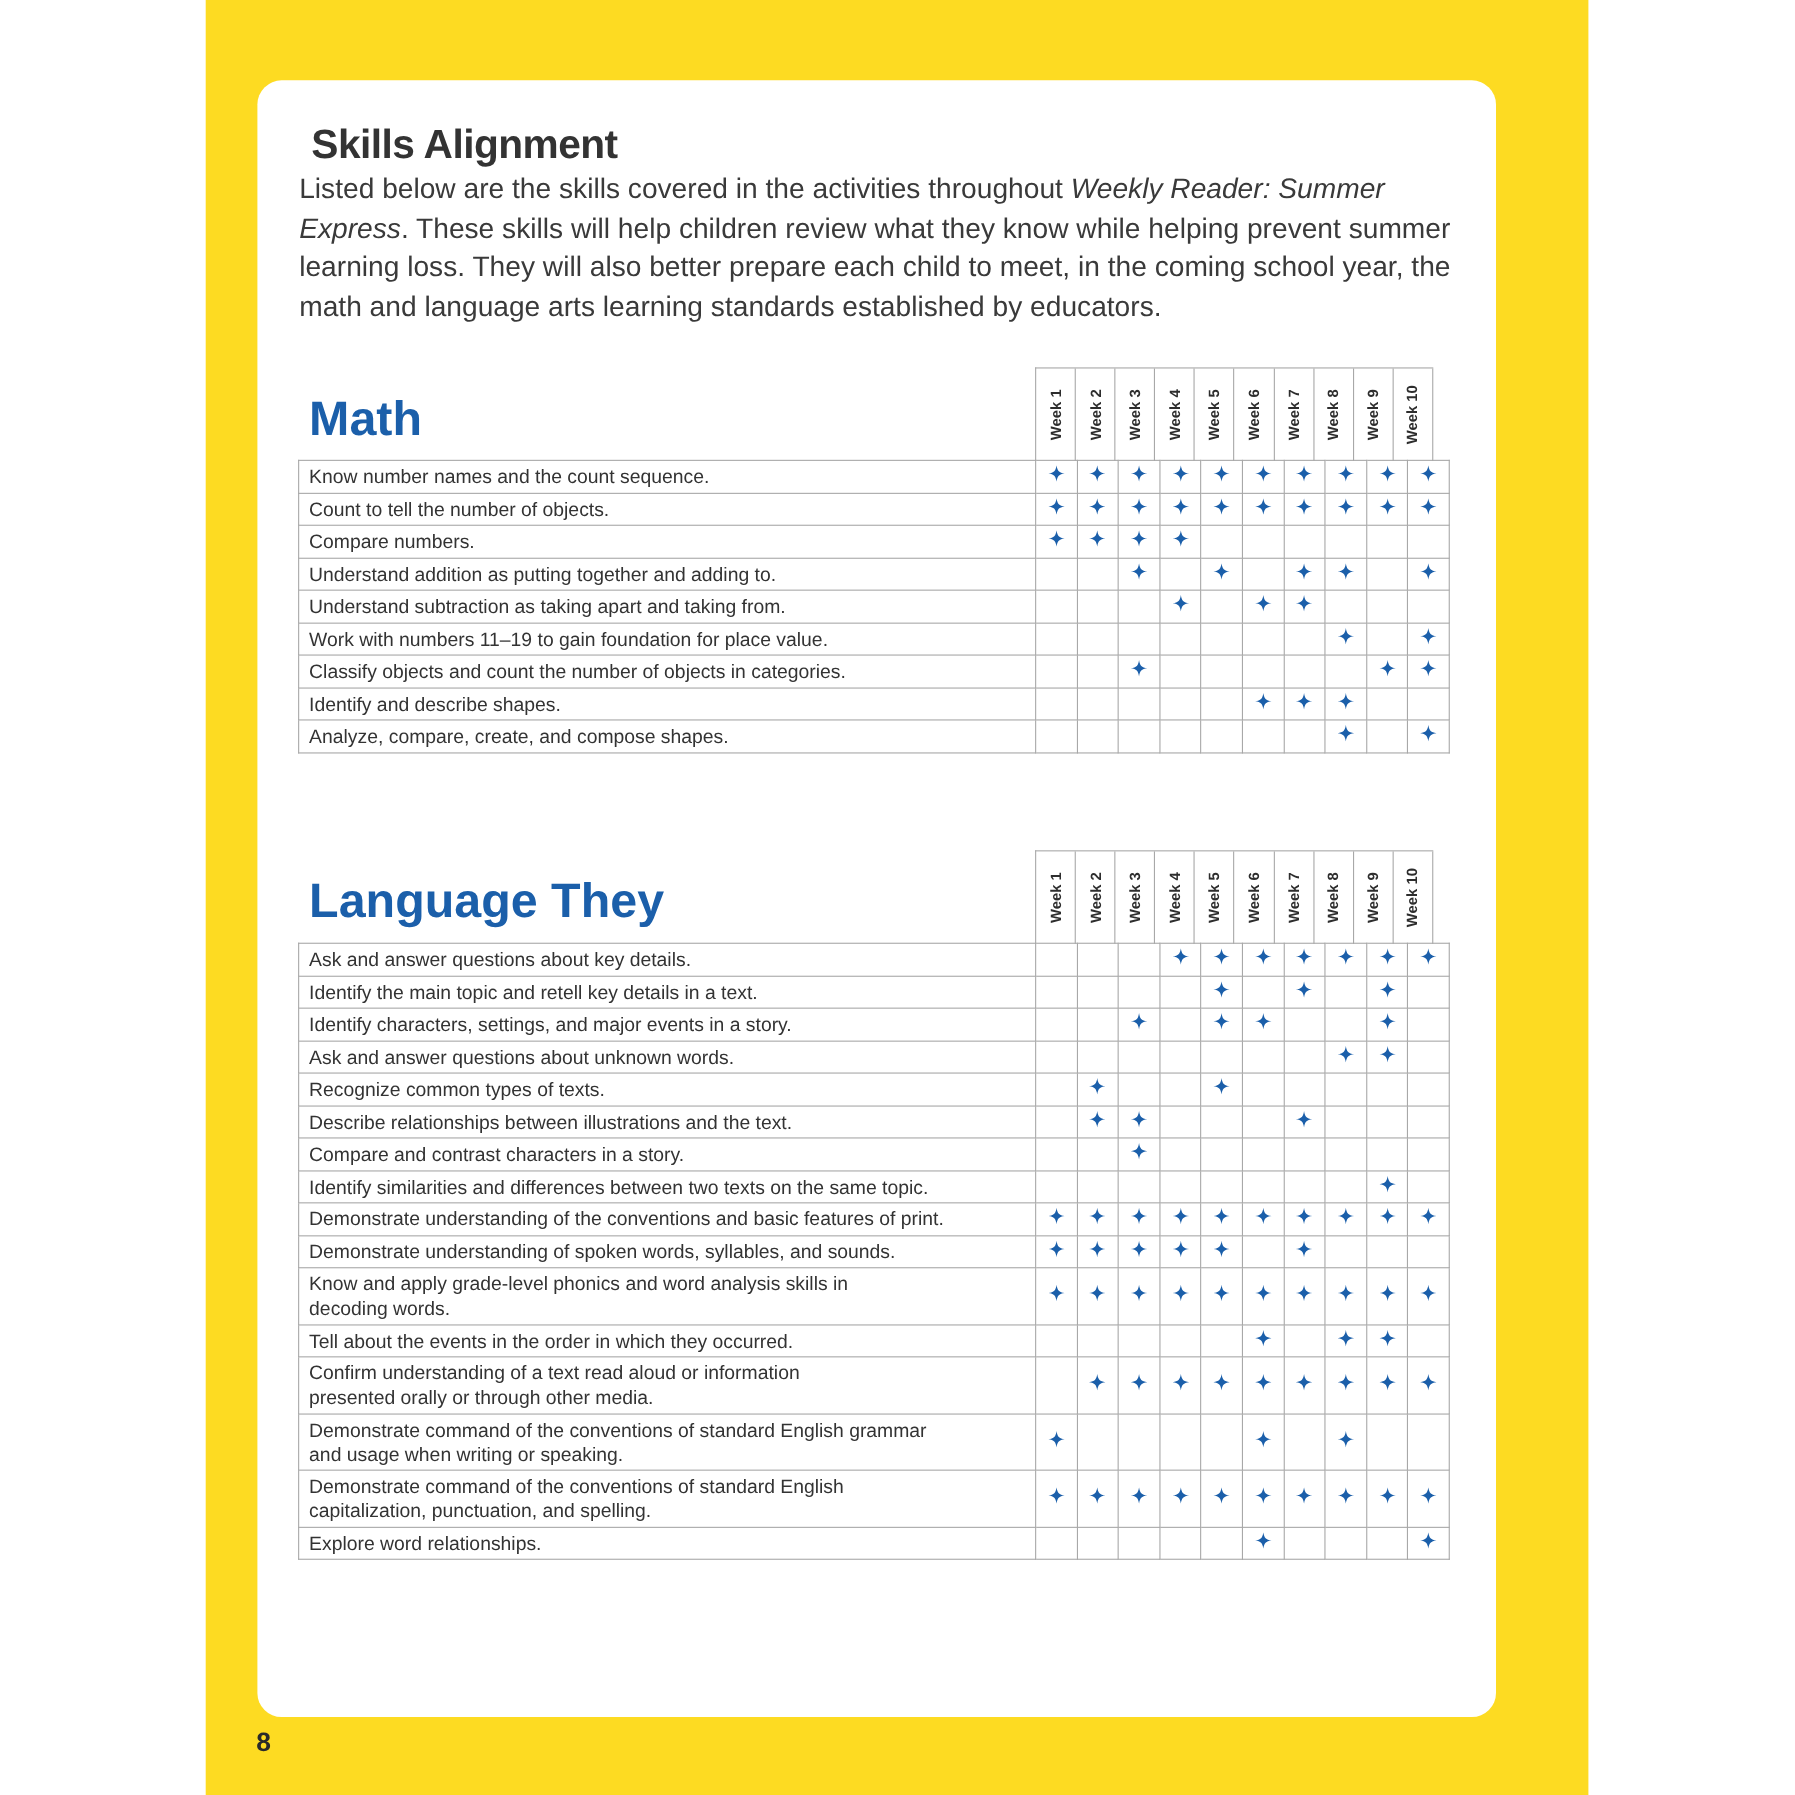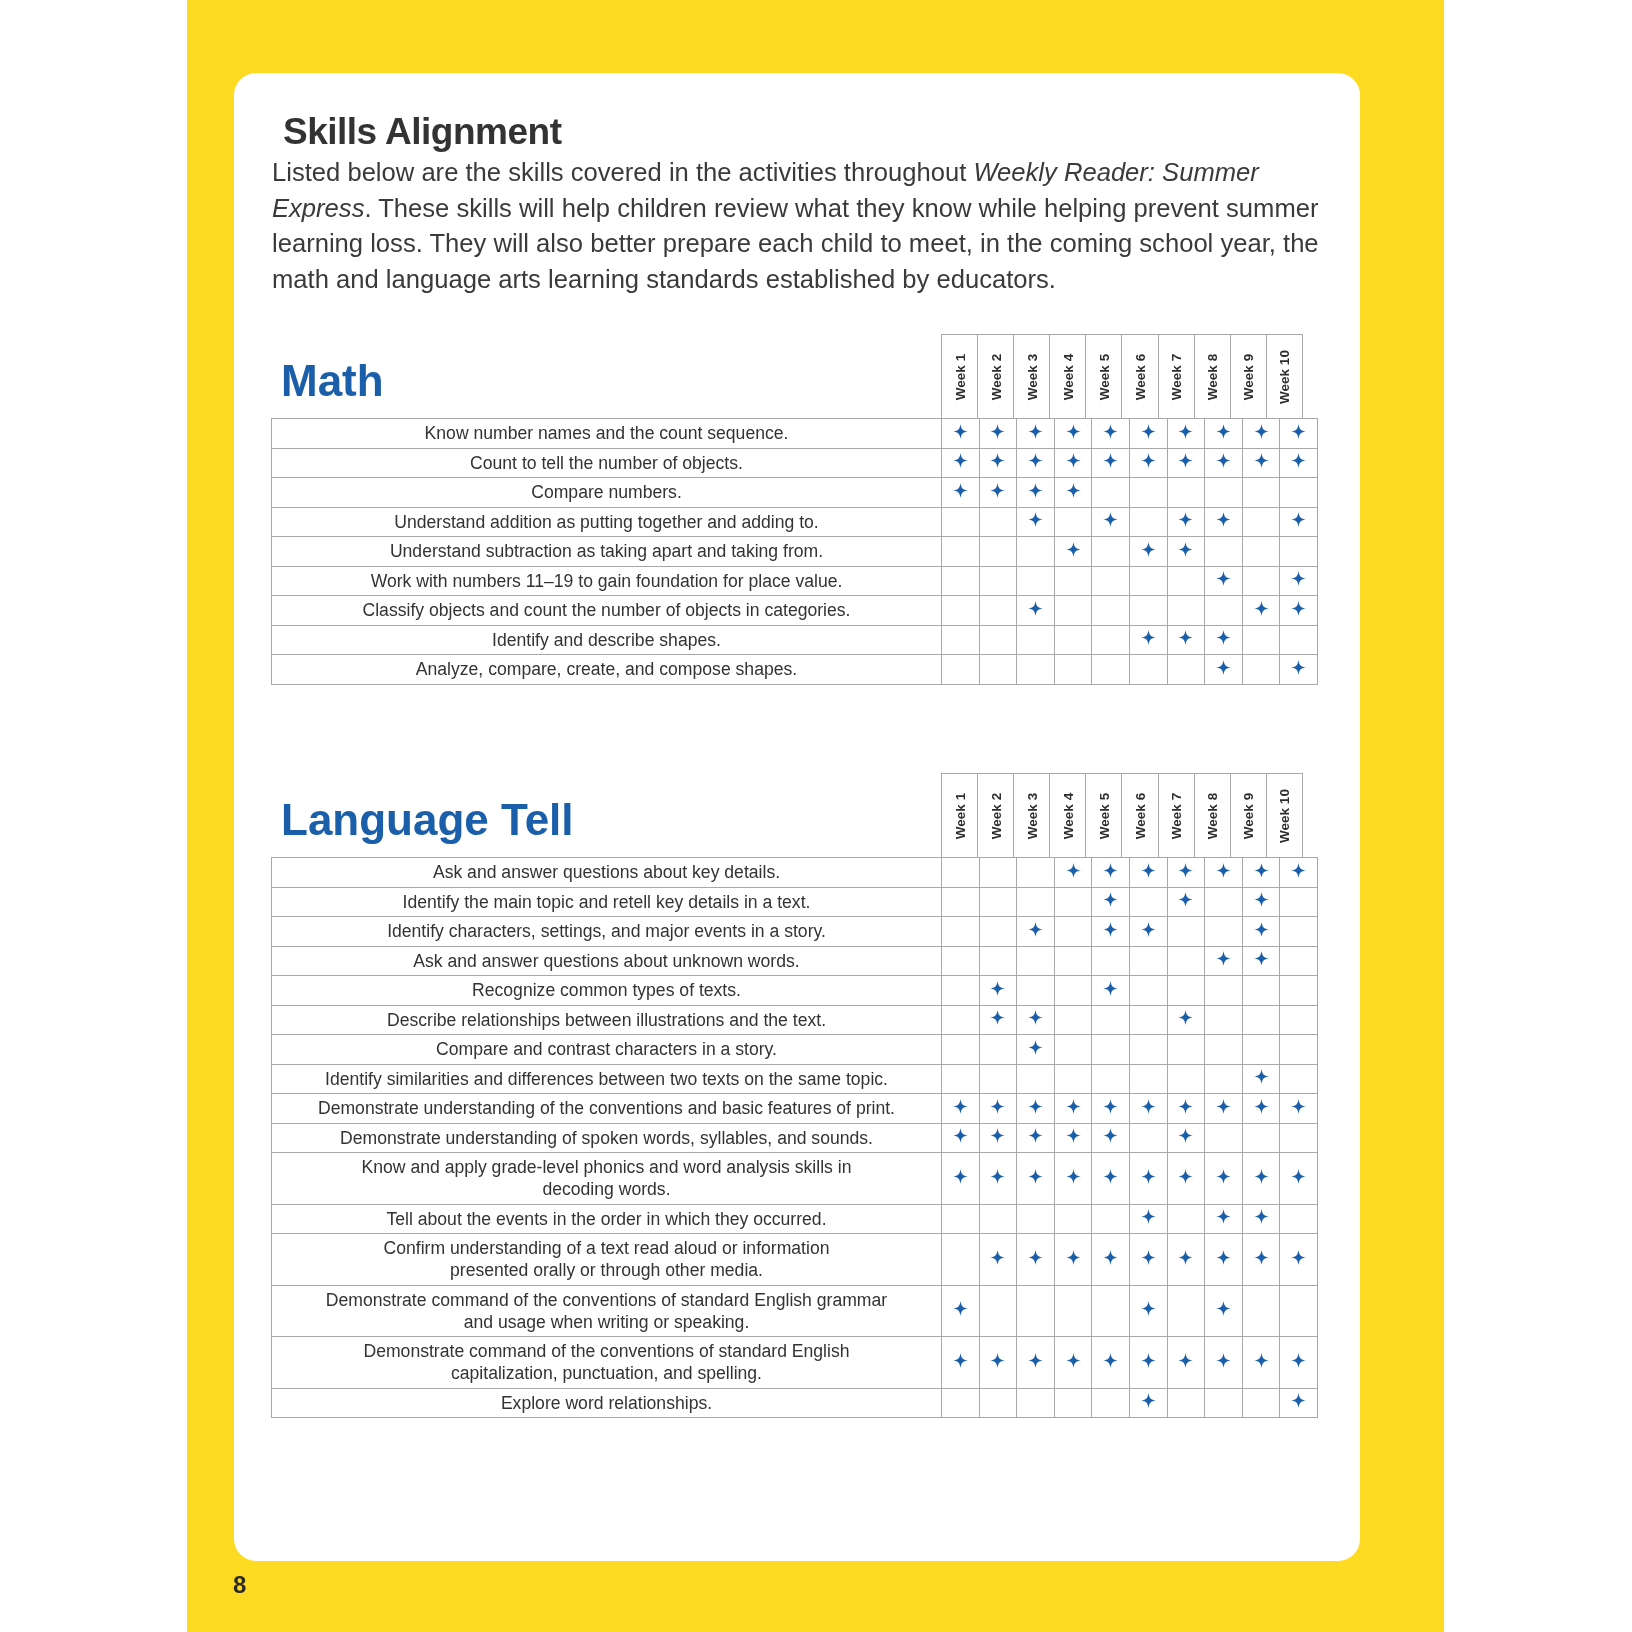--- a/index.html
+++ b/index.html
@@ -41,21 +41,21 @@
     position: absolute; left: 50%; top: 50%; transform: translate(-50%, -50%) rotate(-90deg);
     white-space: nowrap; font-size: 13.5px; font-weight: bold; color: #2d2d2d;
   }
   table.grid {
     position: absolute; left: 0; border-collapse: collapse; table-layout: fixed; width: 1046px;
   }
   table.grid td {
     border: 1.5px solid #a8a8a8; padding: 0; height: 29.5px; box-sizing: border-box;
   }
   table.grid td.skill {
-    width: 670px; padding: 0 9px; font-size: 17.6px; color: #333333; line-height: 22px; vertical-align: middle; text-align: center;
+    width: 670px; padding: 0 9px; font-size: 17.6px; color: #333333; line-height: 22px; vertical-align: middle;
   }
   table.grid td.wk { width: 37.6px; text-align: center; vertical-align: middle; }
   .star {
     display: inline-block; width: 15px; height: 15px; color: #1b5faa;
   }
   .star svg { width: 15px; height: 15px; display: block; }
 </style>
 </head>
 <body>
 
@@ -300,21 +300,21 @@
           <td class="wk"></td>
           <td class="wk"><span class="star"><svg viewBox="0 0 20 20">
                 <path d="M10 0 C11 7 13 9 20 10 C13 11 11 13 10 20 C9 13 7 11 0 10 C7 9 9 7 10 0Z" fill="currentColor"></path>
               </svg></span></td>
         </tr>
       </tbody>
     </table>
 </div>
 
 <div class="section" id="la-section" style="top:773px; height:700px;">
-  <div class="section-heading" style="top:22px;">Language Tell</div>
+  <div class="section-heading" style="top:22px;">Language They</div>
   <div class="week-header">
       <div class="wh">
         <span>Week 1</span>
       </div>
       <div class="wh">
         <span>Week 2</span>
       </div>
       <div class="wh">
         <span>Week 3</span>
       </div>

